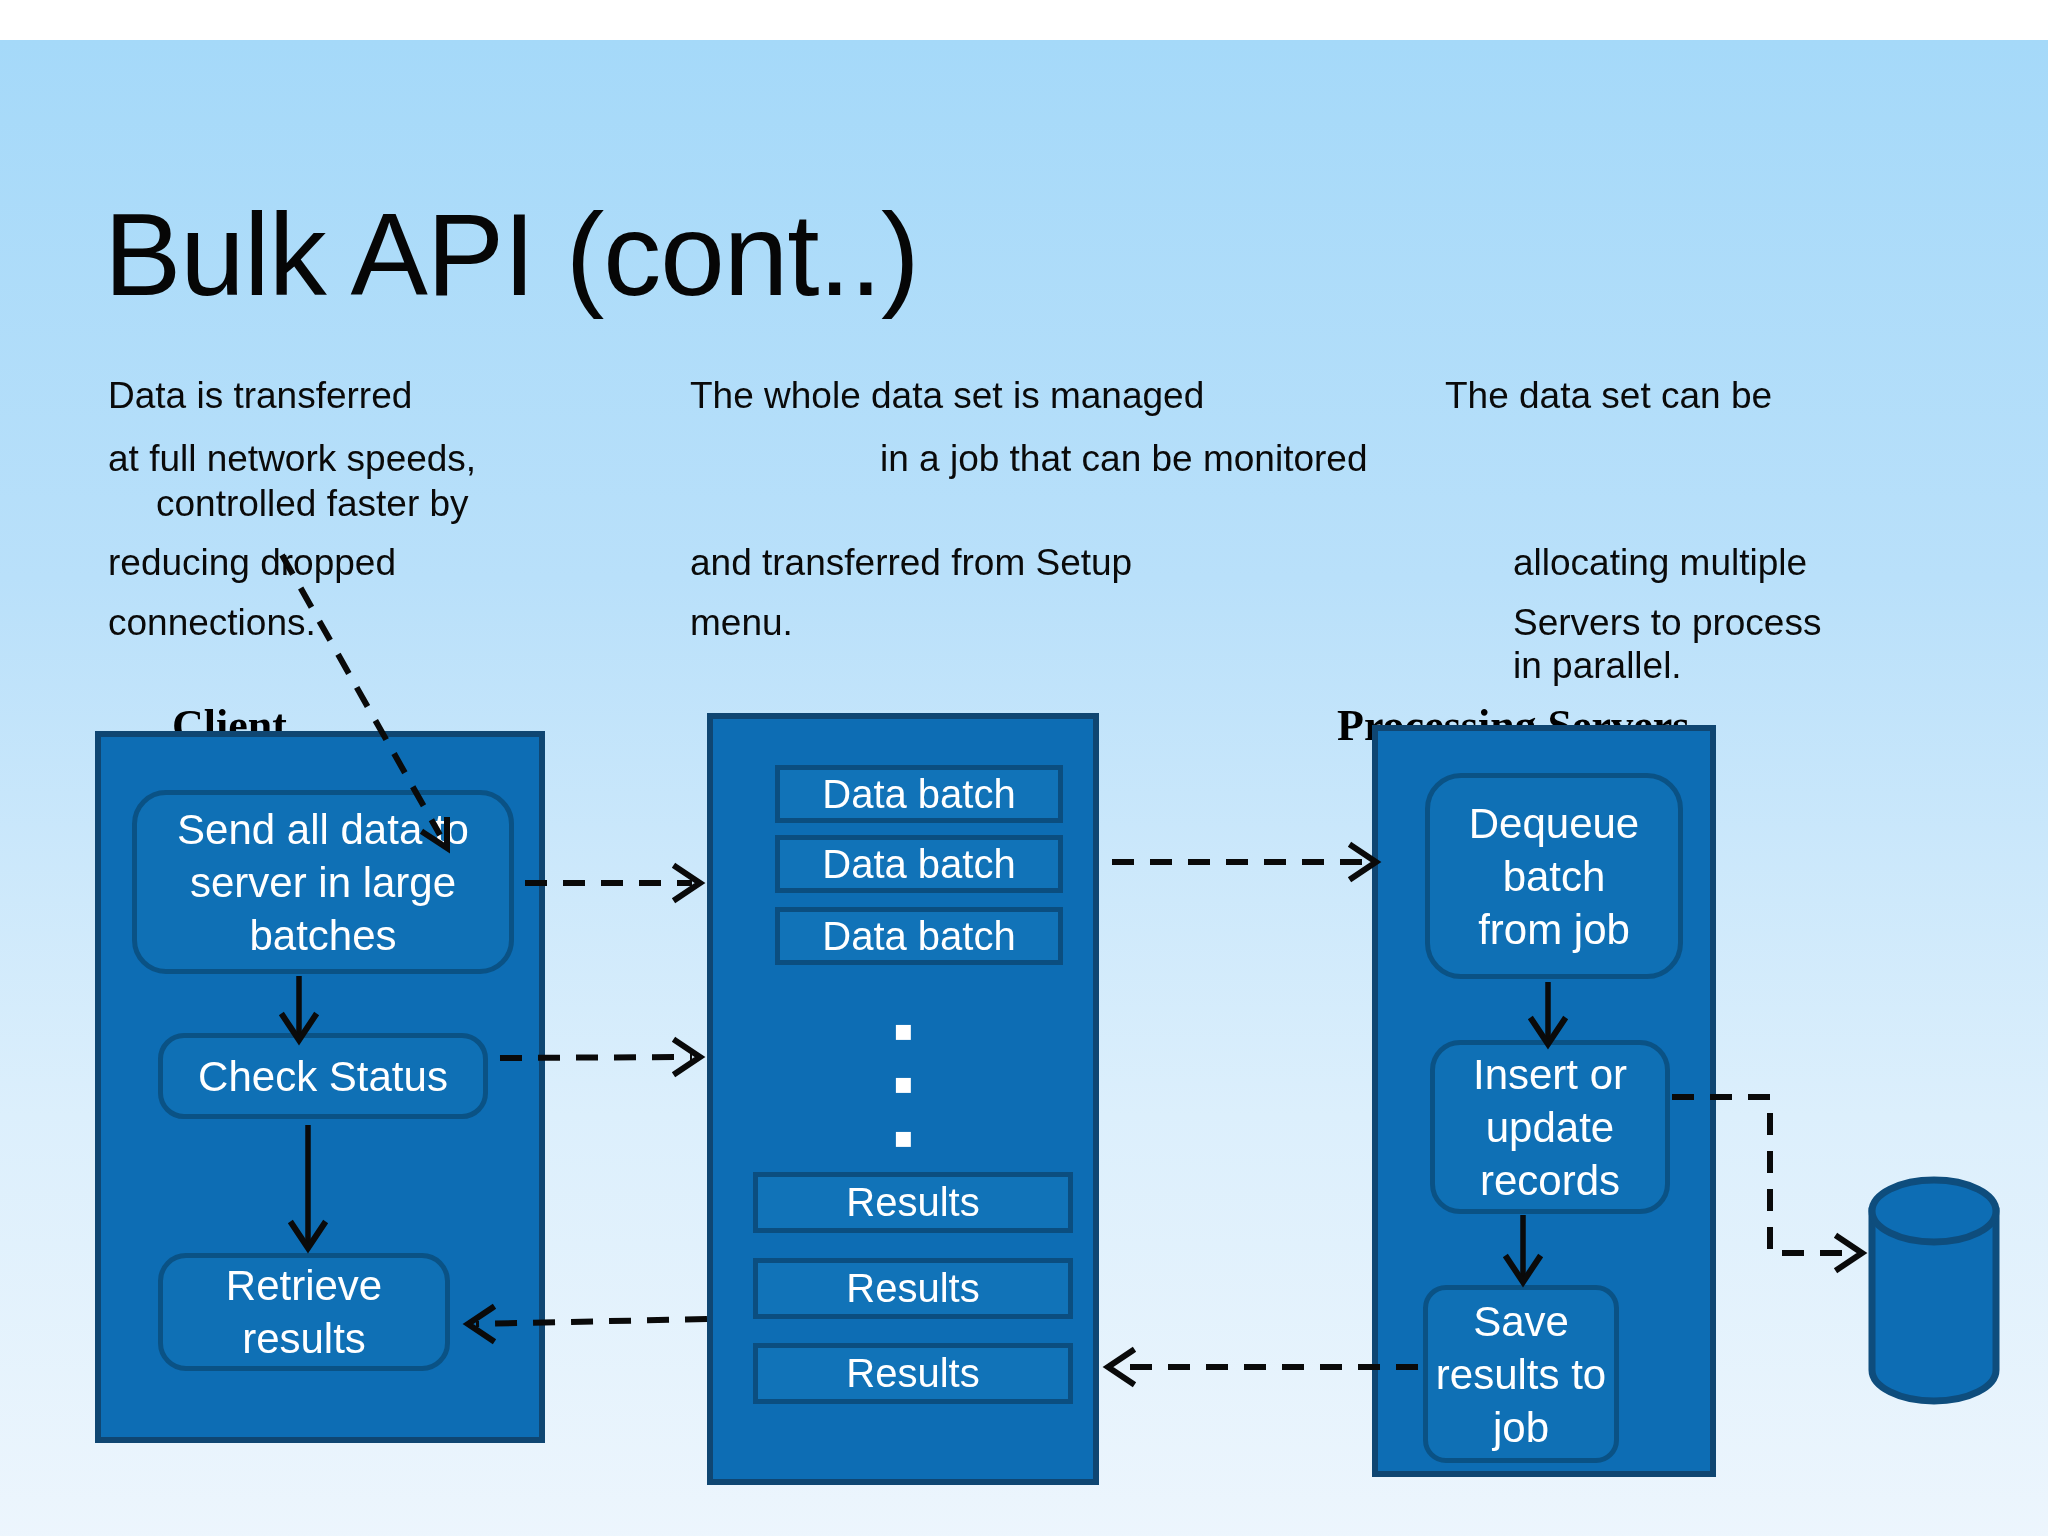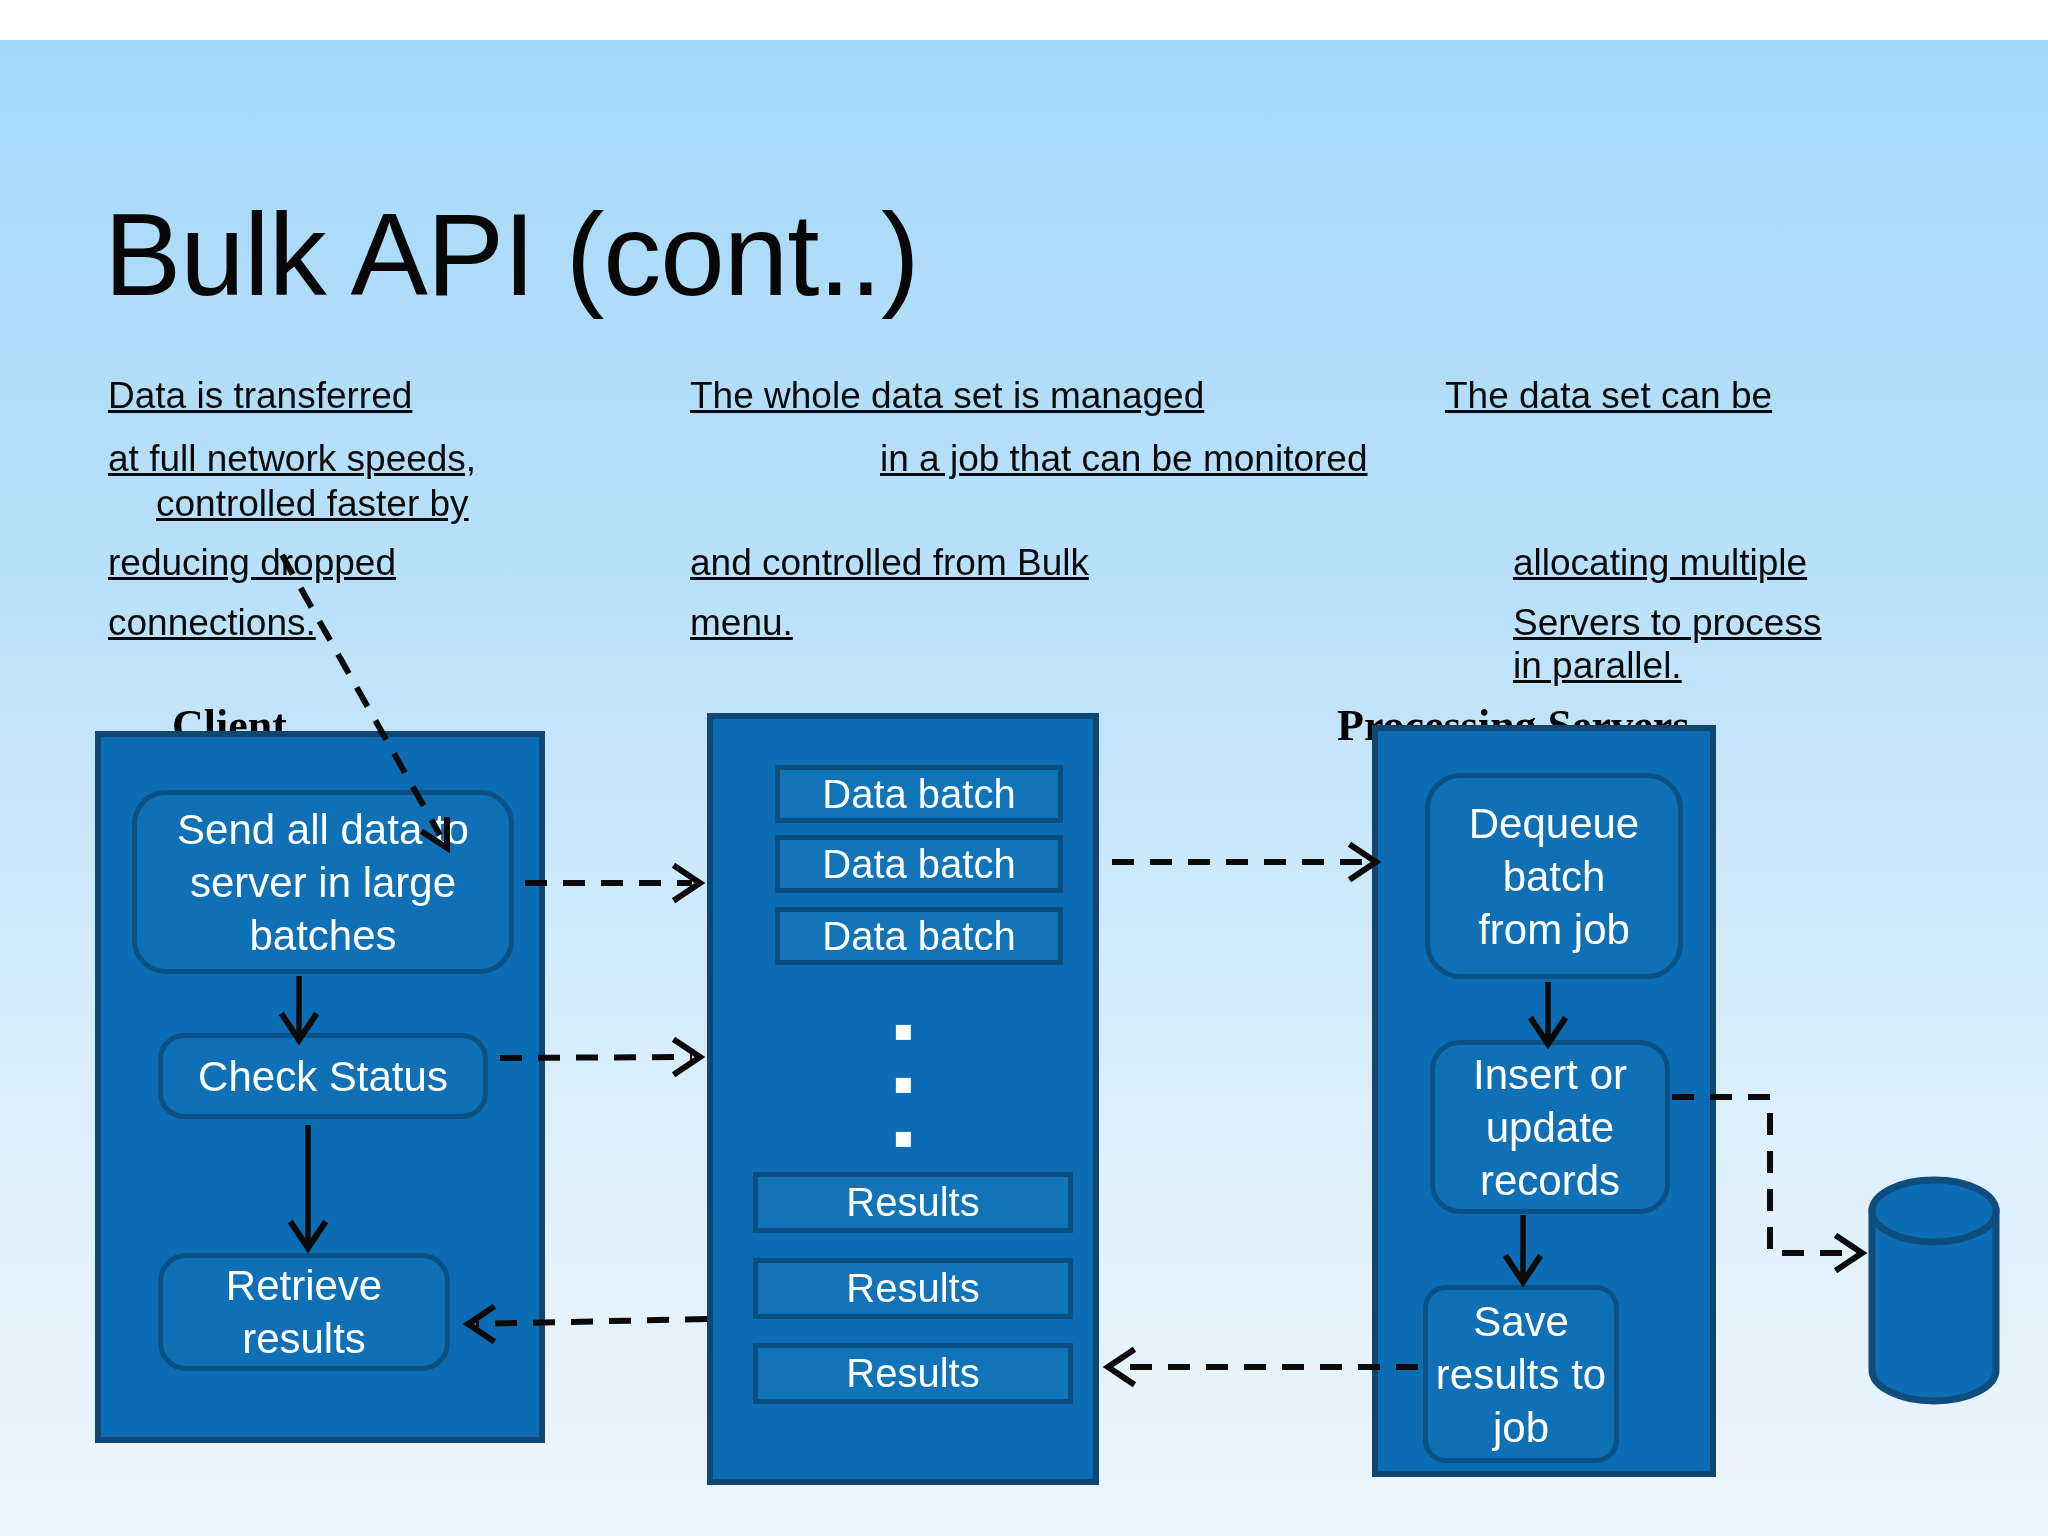--- a/index.html
+++ b/index.html
@@ -1,21 +1,21 @@
 <!DOCTYPE html>
 <html><head>
 <meta charset="utf-8">
 <style>
   html,body{margin:0;padding:0;background:#fff;}
   .slide{position:relative;width:2048px;height:1536px;overflow:hidden;
          background:linear-gradient(180deg,#a5d9f9 0%,#b9e0fa 35%,#dceffc 70%,#eef6fd 100%);
          font-family:"Liberation Sans",sans-serif;margin-top:40px;}
   .title{position:absolute;left:104px;top:148px;margin:0;font-size:116px;font-weight:400;
          color:#060606;letter-spacing:-1px;white-space:nowrap;}
-  .note{position:absolute;font-size:37px;color:#0a0a0a;white-space:nowrap;text-decoration:underline;}
+  .note{position:absolute;font-size:37px;color:#0a0a0a;white-space:nowrap;}
   .nL1{left:108px;top:335px}.nL2{left:108px;top:398px}.nL3{left:156px;top:443px}
   .nL4{left:108px;top:502px}.nL5{left:108px;top:562px}
   .nM1{left:690px;top:335px}.nM2{left:880px;top:398px}.nM3{left:690px;top:502px}.nM4{left:690px;top:562px}
   .nR1{left:1445px;top:335px}.nR2{left:1513px;top:502px}.nR3{left:1513px;top:562px}.nR4{left:1513px;top:605px}
   .lbl{position:absolute;font-family:"Liberation Serif",serif;font-weight:700;font-size:44px;
        color:#000;z-index:1;white-space:nowrap;}
   .lbl-client{left:172px;top:660px}.lbl-servers{left:1337px;top:660px}
   .bigbox{position:absolute;z-index:2;background:#0d6db4;border:6px solid #0f4672;box-sizing:border-box;}
   .box-client{left:95px;top:691px;width:450px;height:712px;}
   .box-mid{left:707px;top:673px;width:392px;height:772px;}
@@ -54,21 +54,21 @@
   <h1 class="title">Bulk API (cont..)</h1>
 
   <div class="note nL1">Data is transferred</div>
   <div class="note nL2">at full network speeds,</div>
   <div class="note nL3">controlled faster by</div>
   <div class="note nL4">reducing dropped</div>
   <div class="note nL5">connections.</div>
 
   <div class="note nM1">The whole data set is managed</div>
   <div class="note nM2">in a job that can be monitored</div>
-  <div class="note nM3">and controlled from Bulk</div>
+  <div class="note nM3">and transferred from Setup</div>
   <div class="note nM4">menu.</div>
 
   <div class="note nR1">The data set can be</div>
   <div class="note nR2">allocating  multiple</div>
   <div class="note nR3">Servers to process</div>
   <div class="note nR4">in parallel.</div>
 
   <div class="lbl lbl-client">Client</div>
   <div class="lbl lbl-servers">Processing Servers</div>
 

